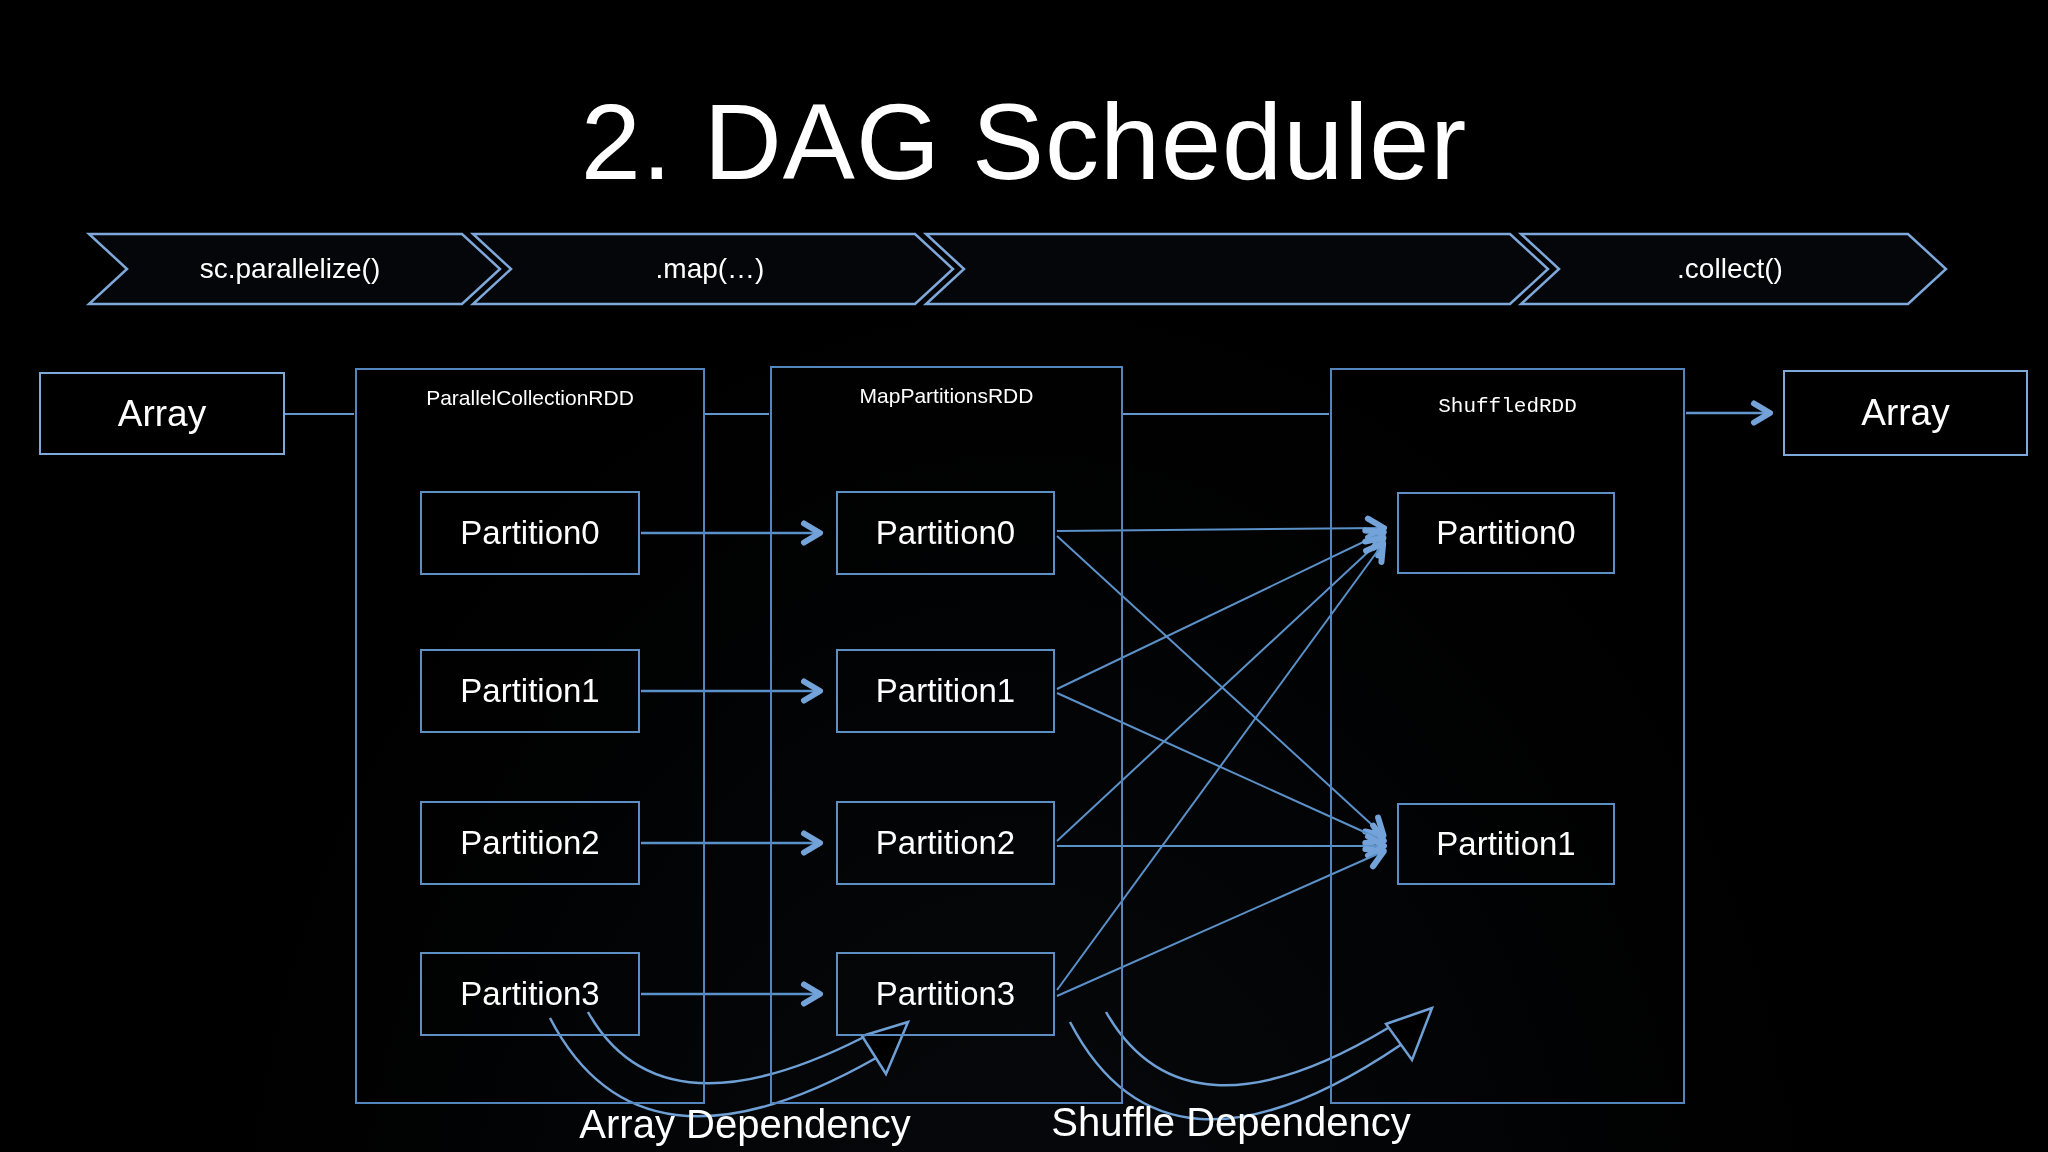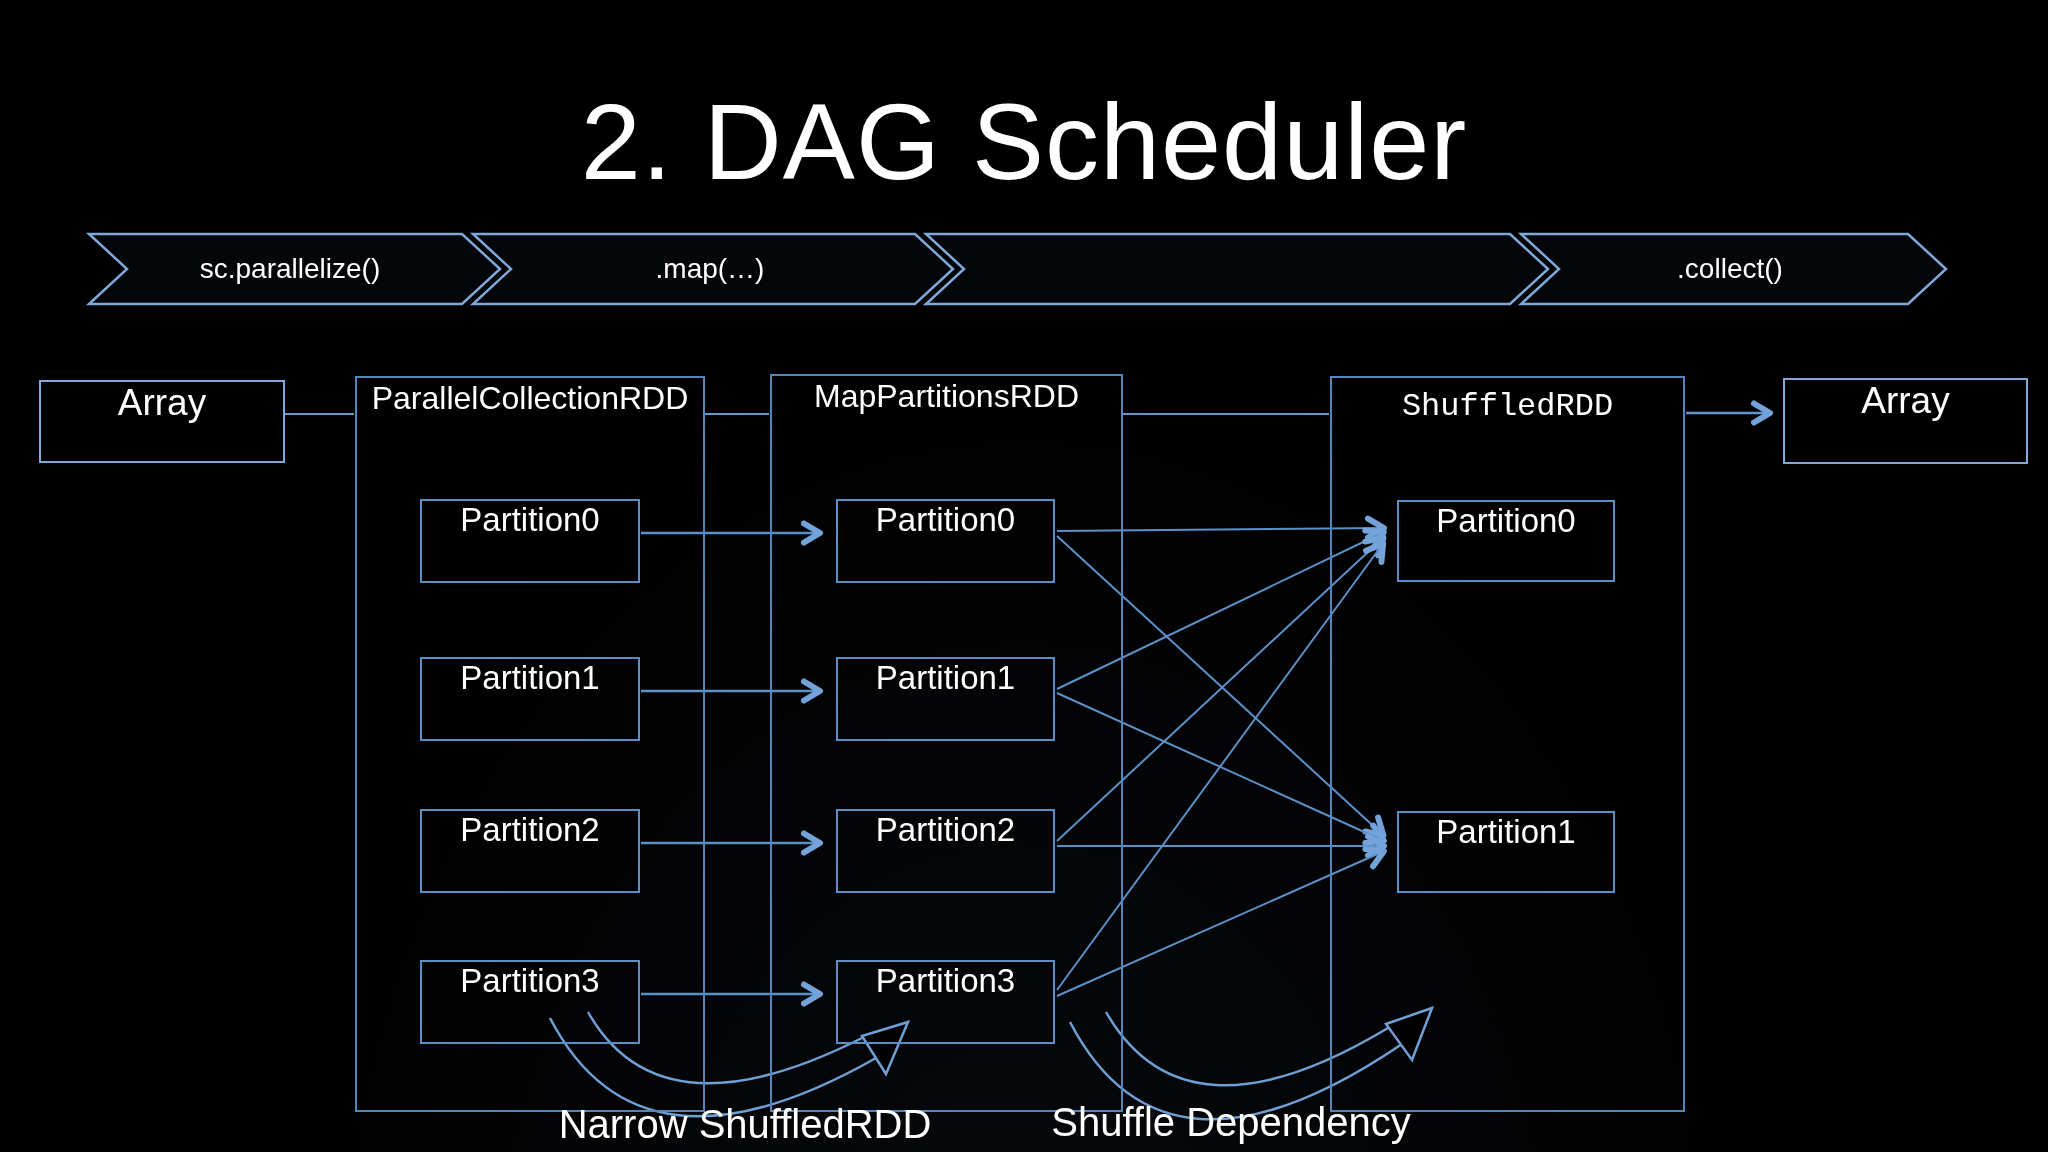--- a/index.html
+++ b/index.html
@@ -12,27 +12,27 @@
   #slide-title{
     left:0;top:72px;width:2048px;height:140px;text-align:center;
     font-size:108px;line-height:140px;font-weight:400;letter-spacing:1px;color:#fff;
   }
   .step-label{
     top:234px;height:70px;display:flex;align-items:center;justify-content:center;
     font-size:28px;color:#fff;white-space:nowrap;
   }
   .box{
     box-sizing:border-box;background:transparent;
-    display:flex;justify-content:center;margin-top:8px;
+    display:flex;align-items:center;justify-content:center;
   }
   .io-box{border:2.5px solid #7ea9d9;font-size:37px;}
   .rdd{border:2px solid #5585bd;}
   .rdd-title{
     display:flex;align-items:center;justify-content:center;
-    font-size:32px;color:#fff;white-space:nowrap;
+    font-size:21px;color:#fff;white-space:nowrap;
   }
   .part{border:2px solid #5d8fc4;font-size:33px;}
   .legend{
     font-size:40px;color:#fff;white-space:nowrap;
     display:flex;align-items:center;justify-content:center;
   }
   svg{position:absolute;left:0;top:0;pointer-events:none;}
 </style>
 </head>
 <body>
@@ -136,16 +136,16 @@
     <span>Partition0</span>
   </div>
   <div class="abs box part" style="left:1397px;top:803px;width:218px;height:82px;">
     <span>Partition1</span>
   </div>
 
   <div class="abs box io-box" style="left:1783px;top:370px;width:245px;height:86px;">
     <span>Array</span>
   </div>
 
-  <div class="abs legend" style="left:560px;top:1100px;width:370px;height:48px;">Narrow ShuffledRDD</div>
+  <div class="abs legend" style="left:560px;top:1100px;width:370px;height:48px;">Array Dependency</div>
   <div class="abs legend" style="left:1046px;top:1098px;width:370px;height:48px;">Shuffle Dependency</div>
 
 </div>
 
 </body></html>

